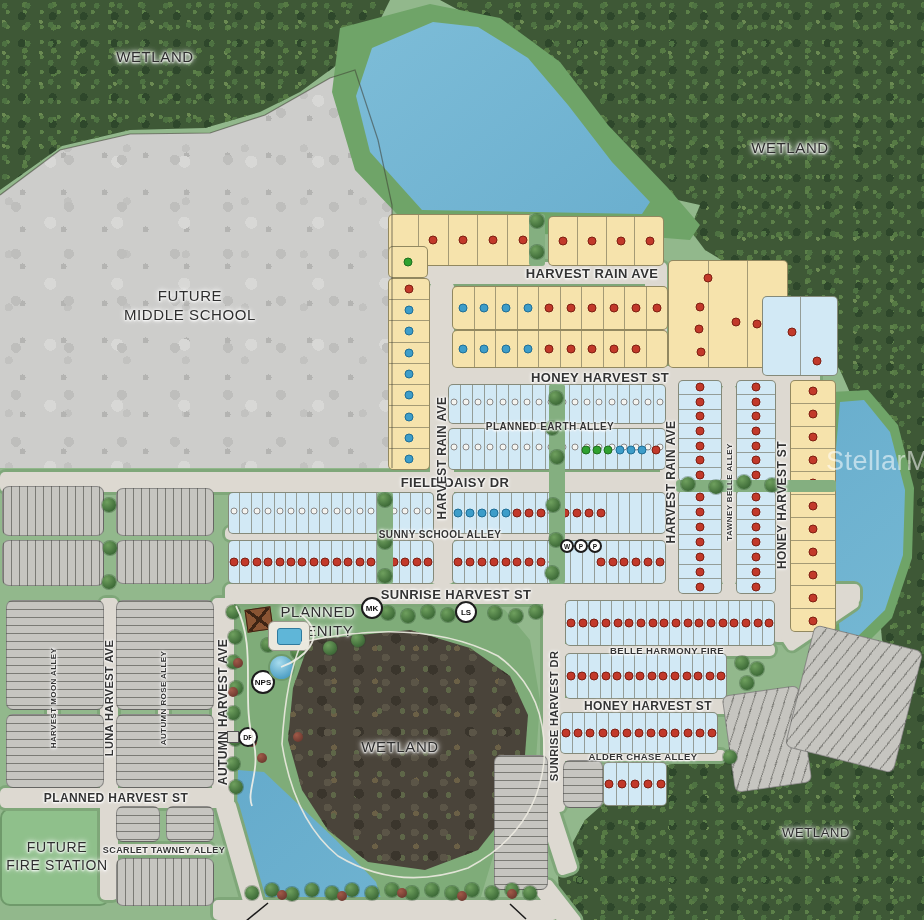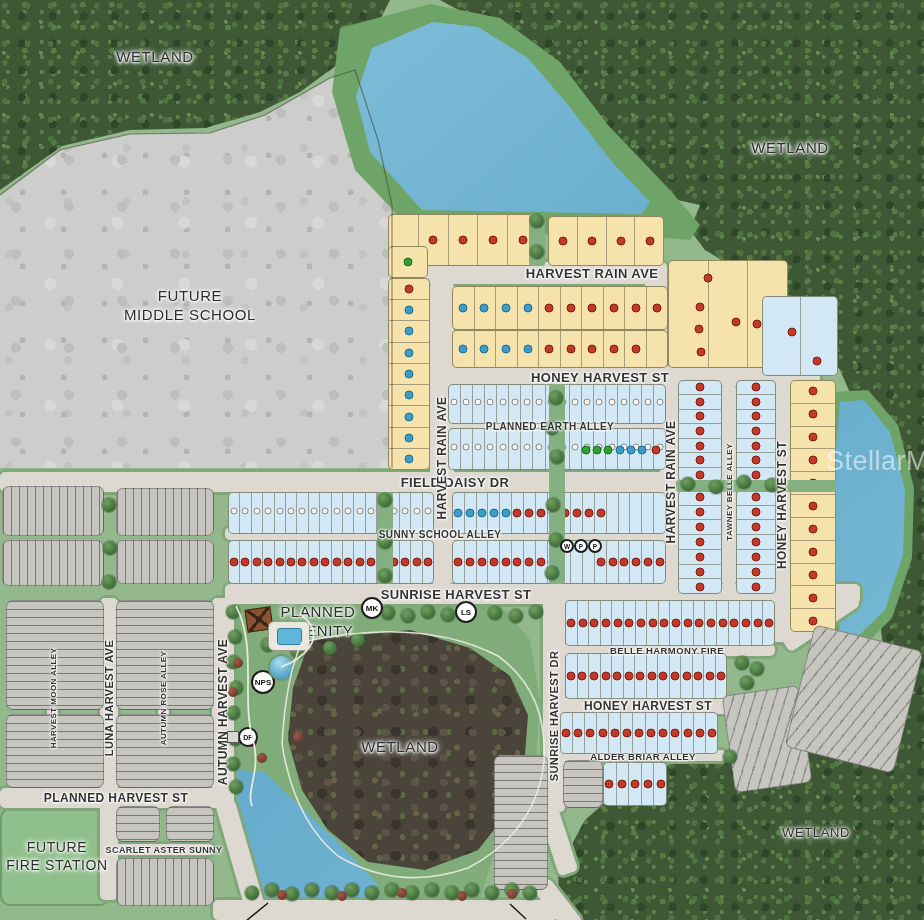--- a/index.html
+++ b/index.html
@@ -788,23 +788,23 @@
       <div class="marker" style="left: 581px; top: 546px; width: 14px; height: 14px; font-size: 6.5px;">P</div>
       <div class="marker" style="left: 595px; top: 546px; width: 14px; height: 14px; font-size: 6.5px;">P</div>
       <div class="st-label" style="left: 592px; top: 273px; font-size: 13px;">HARVEST RAIN AVE</div>
       <div class="st-label" style="left: 600px; top: 377px; font-size: 13px;">HONEY HARVEST ST</div>
       <div class="st-label" style="left: 550px; top: 426px; font-size: 10px;">PLANNED EARTH ALLEY</div>
       <div class="st-label" style="left: 455px; top: 482px; font-size: 13px;">FIELD DAISY DR</div>
       <div class="st-label" style="left: 440px; top: 534px; font-size: 10px;">SUNNY SCHOOL ALLEY</div>
       <div class="st-label" style="left: 456px; top: 594px; font-size: 13px;">SUNRISE HARVEST ST</div>
       <div class="st-label" style="left: 667px; top: 650px; font-size: 9.5px;">BELLE HARMONY FIRE</div>
       <div class="st-label" style="left: 648px; top: 706px; font-size: 12px;">HONEY HARVEST ST</div>
-      <div class="st-label" style="left: 643px; top: 756px; font-size: 9.5px;">ALDER BRIAR ALLEY</div>
+      <div class="st-label" style="left: 643px; top: 756px; font-size: 9.5px;">ALDER CHASE ALLEY</div>
       <div class="st-label" style="left: 116px; top: 798px; font-size: 12px;">PLANNED HARVEST ST</div>
-      <div class="st-label" style="left: 164px; top: 850px; font-size: 9px;">SCARLET ASTER SUNNY</div>
+      <div class="st-label" style="left: 164px; top: 850px; font-size: 9px;">SCARLET TAWNEY ALLEY</div>
       <div class="st-label v" style="left: 442px; top: 458px; font-size: 12px;">HARVEST RAIN AVE</div>
       <div class="st-label v" style="left: 671px; top: 482px; font-size: 12px;">HARVEST RAIN AVE</div>
       <div class="st-label v" style="left: 729px; top: 492px; font-size: 8px;">TAWNEY BELLE ALLEY</div>
       <div class="st-label v" style="left: 782px; top: 505px; font-size: 12px;">HONEY HARVEST ST</div>
       <div class="st-label v" style="left: 554px; top: 716px; font-size: 11px;">SUNRISE HARVEST DR</div>
       <div class="st-label v" style="left: 223px; top: 712px; font-size: 12px;">AUTUMN HARVEST AVE</div>
       <div class="st-label v" style="left: 109px; top: 698px; font-size: 11px;">LUNA HARVEST AVE</div>
       <div class="st-label v" style="left: 53px; top: 698px; font-size: 8px;">HARVEST MOON ALLEY</div>
       <div class="st-label v" style="left: 163px; top: 698px; font-size: 8px;">AUTUMN ROSE ALLEY</div>
       <div class="area-label" style="left: 155px; top: 57px; font-size: 15px;">WETLAND</div>

